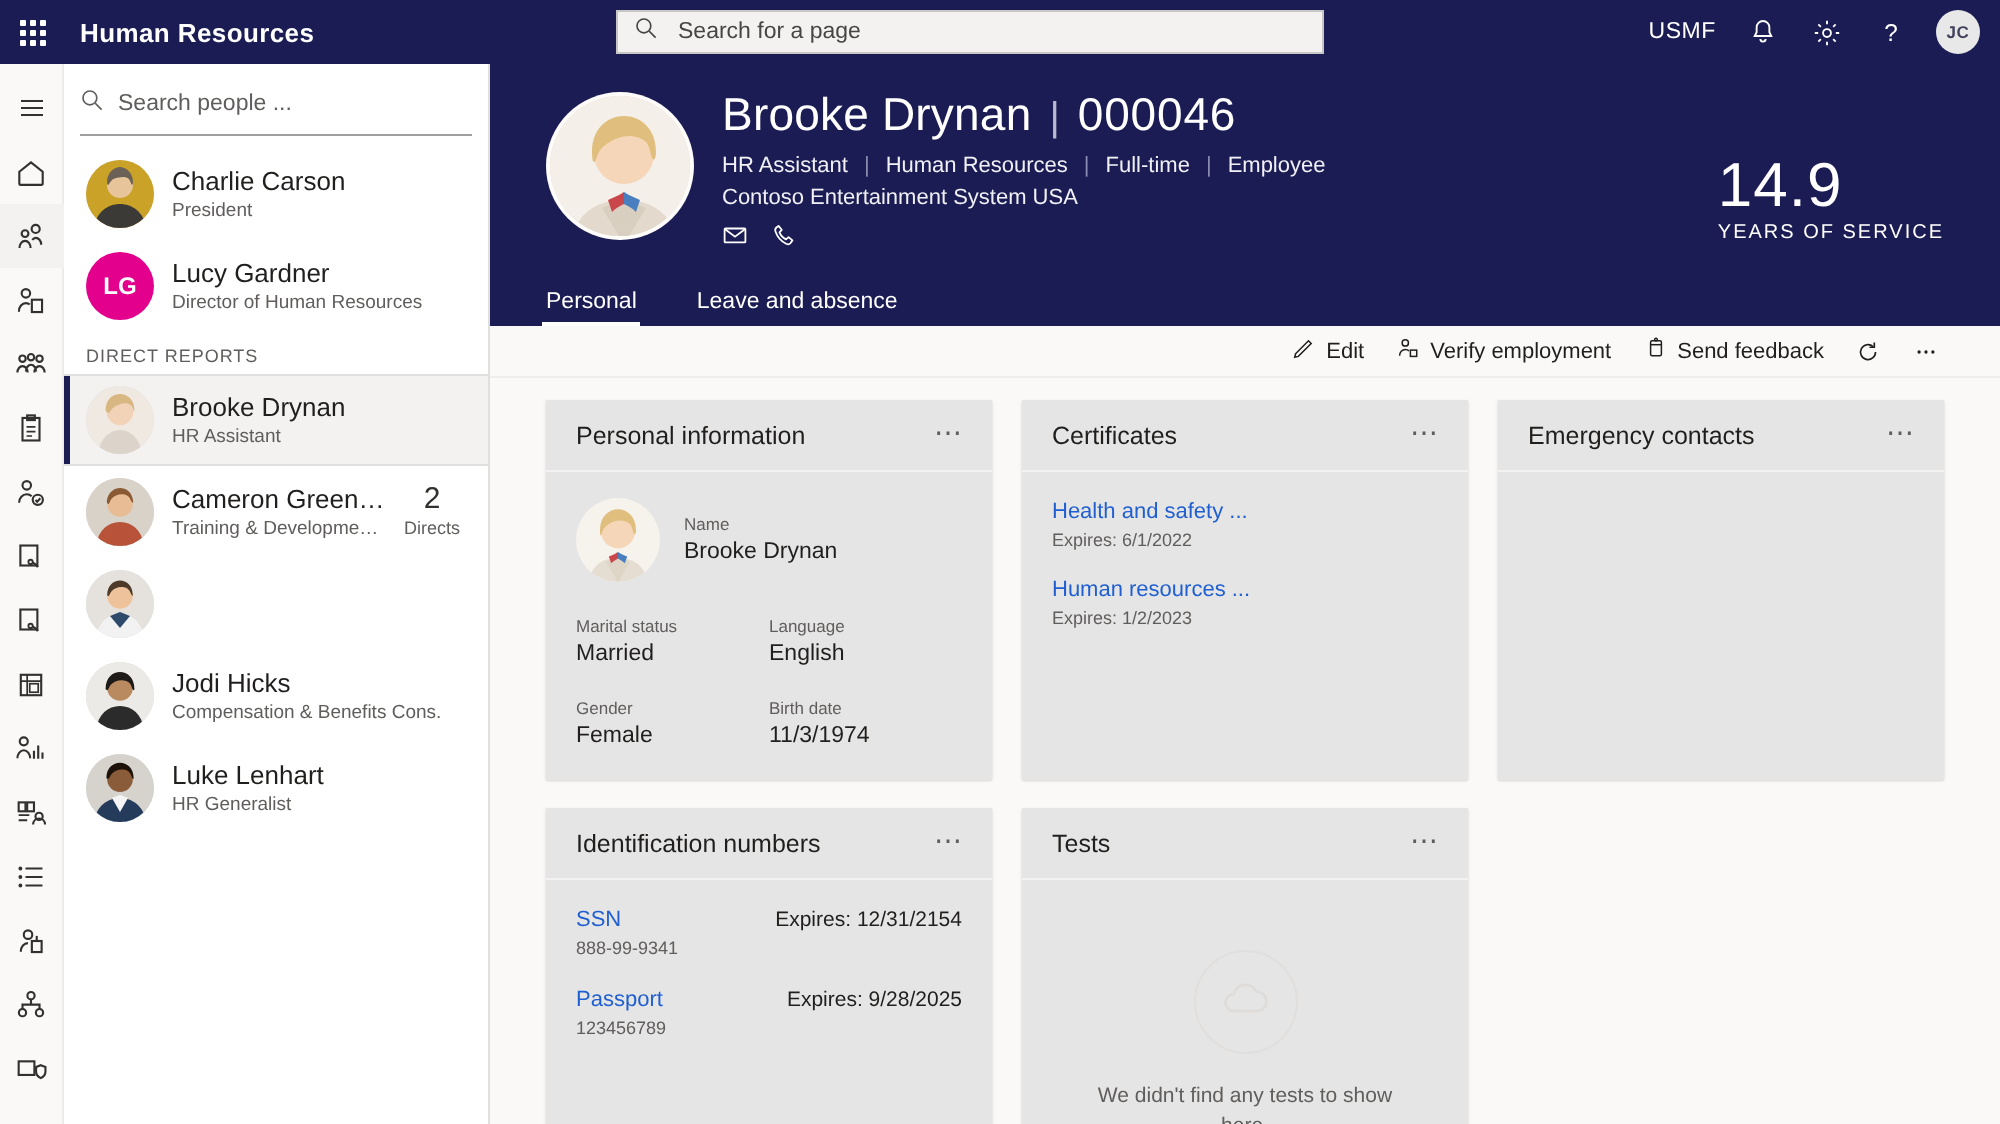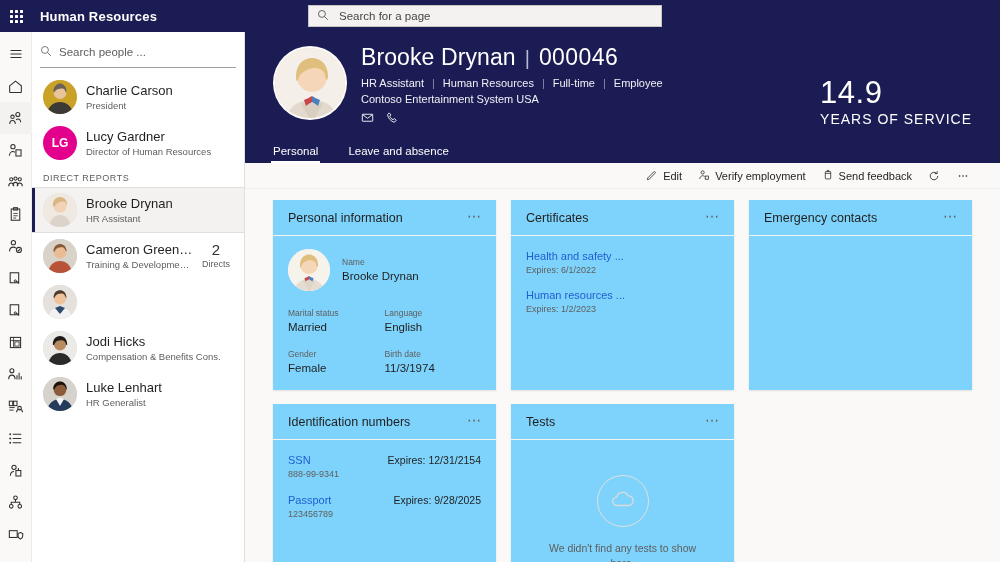--- a/index.html
+++ b/index.html
@@ -134,21 +134,21 @@
     gap: 8px; color: #f0f0f5;
   }
   .emp-meta .bar { color: #8b8bb0; }
   .emp-company { font-size: 11px; margin-top: 4px; color: #f0f0f5; }
   .emp-contact-icons { margin-top: 6px; display: flex; gap: 12px; }
   .emp-contact-icons span { cursor: pointer; display:inline-flex;}
   .yos {
     position: absolute; right: 28px; top: 44px; text-align: left;
   }
   .yos-num { font-size: 31px; font-weight: 300; letter-spacing: .5px; line-height: 34px;}
-  .yos-lbl { font-size: 14px; letter-spacing: 1px; margin-top: 1px;}
+  .yos-lbl { font-size: 10px; letter-spacing: 1px; margin-top: 1px;}
 
   
   .tabs {
     position: absolute; left: 26px; bottom: 0; display: flex; gap: 26px;
   }
   .tab {
     font-size: 11.5px; padding: 5px 2px 6px 2px; cursor: pointer;
     color: #ffffff; position: relative;
   }
   .tab.active::after {
@@ -171,21 +171,21 @@
   
   .content {
     position: absolute; top: 190px; left: 245px; width: 755px; height: 372px;
     background: #faf9f8; padding: 10px 28px 0 28px; overflow: hidden;
   }
   .grid {
     display: grid; grid-template-columns: 1fr 1fr 1fr;
     gap: 14px 15px;
   }
   .card {
-    background: #7dd3fc; box-shadow: 0 0.6px 1.8px rgba(0,0,0,.10), 0 0.3px 0.9px rgba(0,0,0,.07);
+    background: #e5e5e5; box-shadow: 0 0.6px 1.8px rgba(0,0,0,.10), 0 0.3px 0.9px rgba(0,0,0,.07);
   }
   .card-head {
     height: 36px; display: flex; align-items: center; justify-content: space-between;
     padding: 0 14px 0 15px; border-bottom: 1px solid #f3f2f1;
   }
   .card-title { font-size: 12.5px; color: #201f1e; }
   .ellipsis-btn {
     font-size: 14px; color: #605e5c; letter-spacing: 1px; cursor: pointer;
     line-height: 8px; padding-bottom: 4px;
   }
@@ -245,20 +245,41 @@
   <div class="global-search">
     <span>
       <svg width="12" height="12" viewBox="0 0 16 16">
           <circle cx="6.6" cy="6.6" r="4.6" fill="none" stroke="#484644" stroke-width="1.1"></circle>
           <line x1="10.1" y1="10.1" x2="14.4" y2="14.4" stroke="#484644" stroke-width="1.1"></line>
         </svg>
     </span>
     <span class="ph">Search for a page</span>
   </div>
 
+  <div class="topbar-right">
+    <span class="legal-entity">USMF</span>
+    <span class="tb-icon">
+      <svg width="15" height="15" viewBox="0 0 16 16">
+          <path d="M8 1.6a3.4 3.4 0 0 0-3.4 3.4v2.6L3.6 9.6h8.8l-1-2V5A3.4 3.4 0 0 0 8 1.6z" fill="none" stroke="#fff" stroke-width="1"></path>
+          <path d="M6.6 11.2a1.4 1.4 0 0 0 2.8 0" fill="none" stroke="#fff" stroke-width="1"></path>
+        </svg>
+    </span>
+    <span class="tb-icon">
+      <svg width="15" height="15" viewBox="0 0 16 16">
+          <circle cx="8" cy="8" r="2.1" fill="none" stroke="#fff" stroke-width="1"></circle>
+          <path d="M8 1.5v1.8M8 12.7v1.8M14.5 8h-1.8M3.3 8H1.5M12.6 3.4l-1.3 1.3M4.7 11.3l-1.3 1.3M12.6 12.6l-1.3-1.3M4.7 4.7L3.4 3.4" stroke="#fff" stroke-width="1"></path>
+        </svg>
+    </span>
+    <span class="tb-icon">
+      <svg width="15" height="15" viewBox="0 0 16 16">
+          <text x="8" y="12.5" font-family="Liberation Sans" font-size="13" fill="#fff" text-anchor="middle">?</text>
+        </svg>
+    </span>
+    <span class="avatar-jc">JC</span>
+  </div>
 </div>
 
 <div class="rail">
   <div class="rail-item">
     <svg width="16" height="16" viewBox="0 0 16 16">
         <path d="M2.5 4.5h11M2.5 8h11M2.5 11.5h11" stroke="#323130" stroke-width="1"></path>
       </svg>
   </div>
   <div class="rail-item">
     <svg width="17" height="17" viewBox="0 0 16 16">

